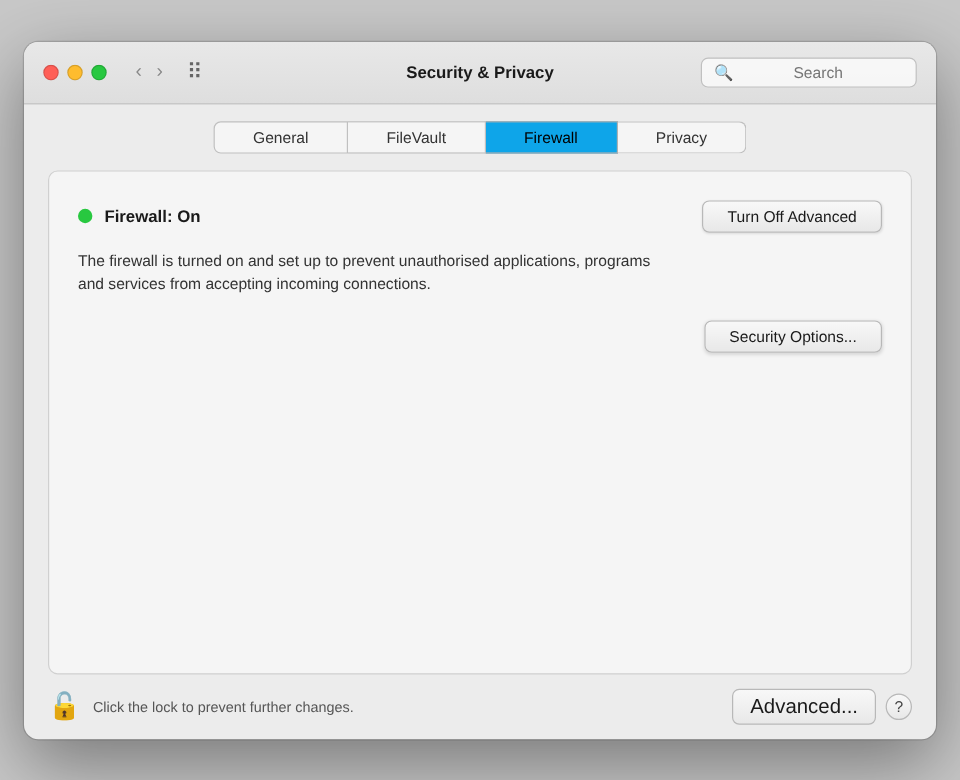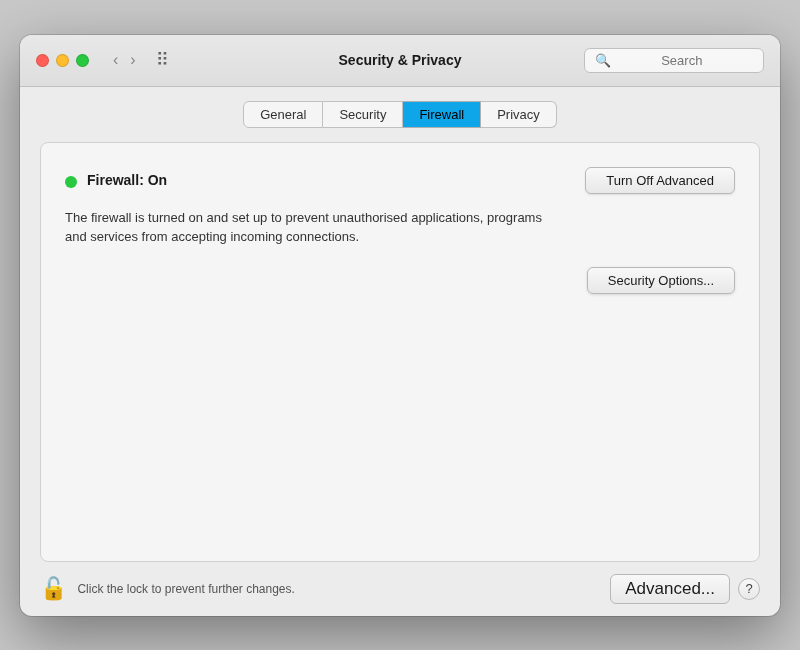--- a/index.html
+++ b/index.html
@@ -114,21 +114,21 @@
     
     .tabs-bar {
       display: flex;
       justify-content: center;
       padding: 14px 0 0 0;
       gap: 0;
       background: #ececec;
     }
 
     .tab {
-      padding: 5px 16px;
+      padding: 5px 32px;
       font-size: 13px;
       color: #333;
       cursor: pointer;
       border: 1px solid #c0c0c0;
       background: #f5f5f5;
       border-radius: 0;
       position: relative;
       text-align: center;
     }
 
@@ -164,21 +164,21 @@
     
     .firewall-status-row {
       display: flex;
       align-items: center;
       justify-content: space-between;
       margin-bottom: 14px;
     }
 
     .firewall-status-left {
       display: flex;
-      align-items: flex-end;
+      align-items: center;
       gap: 10px;
     }
 
     .status-dot {
       width: 12px;
       height: 12px;
       border-radius: 50%;
       background: #28c840;
       flex-shrink: 0;
     }
@@ -304,21 +304,21 @@
       <span class="search-icon-inner">🔍</span>
       <input class="search-input" type="text" placeholder="Search" style="">
     </div>
   </div>
 
   <div class="tabs-bar">
     <div class="tab">
       <span>General</span>
     </div>
     <div class="tab">
-      <span>Security</span>
+      <span>FileVault</span>
     </div>
     <div class="tab active">
       <span>Firewall</span>
     </div>
     <div class="tab">
       <span>Privacy</span>
     </div>
   </div>
 
   <div class="content">

